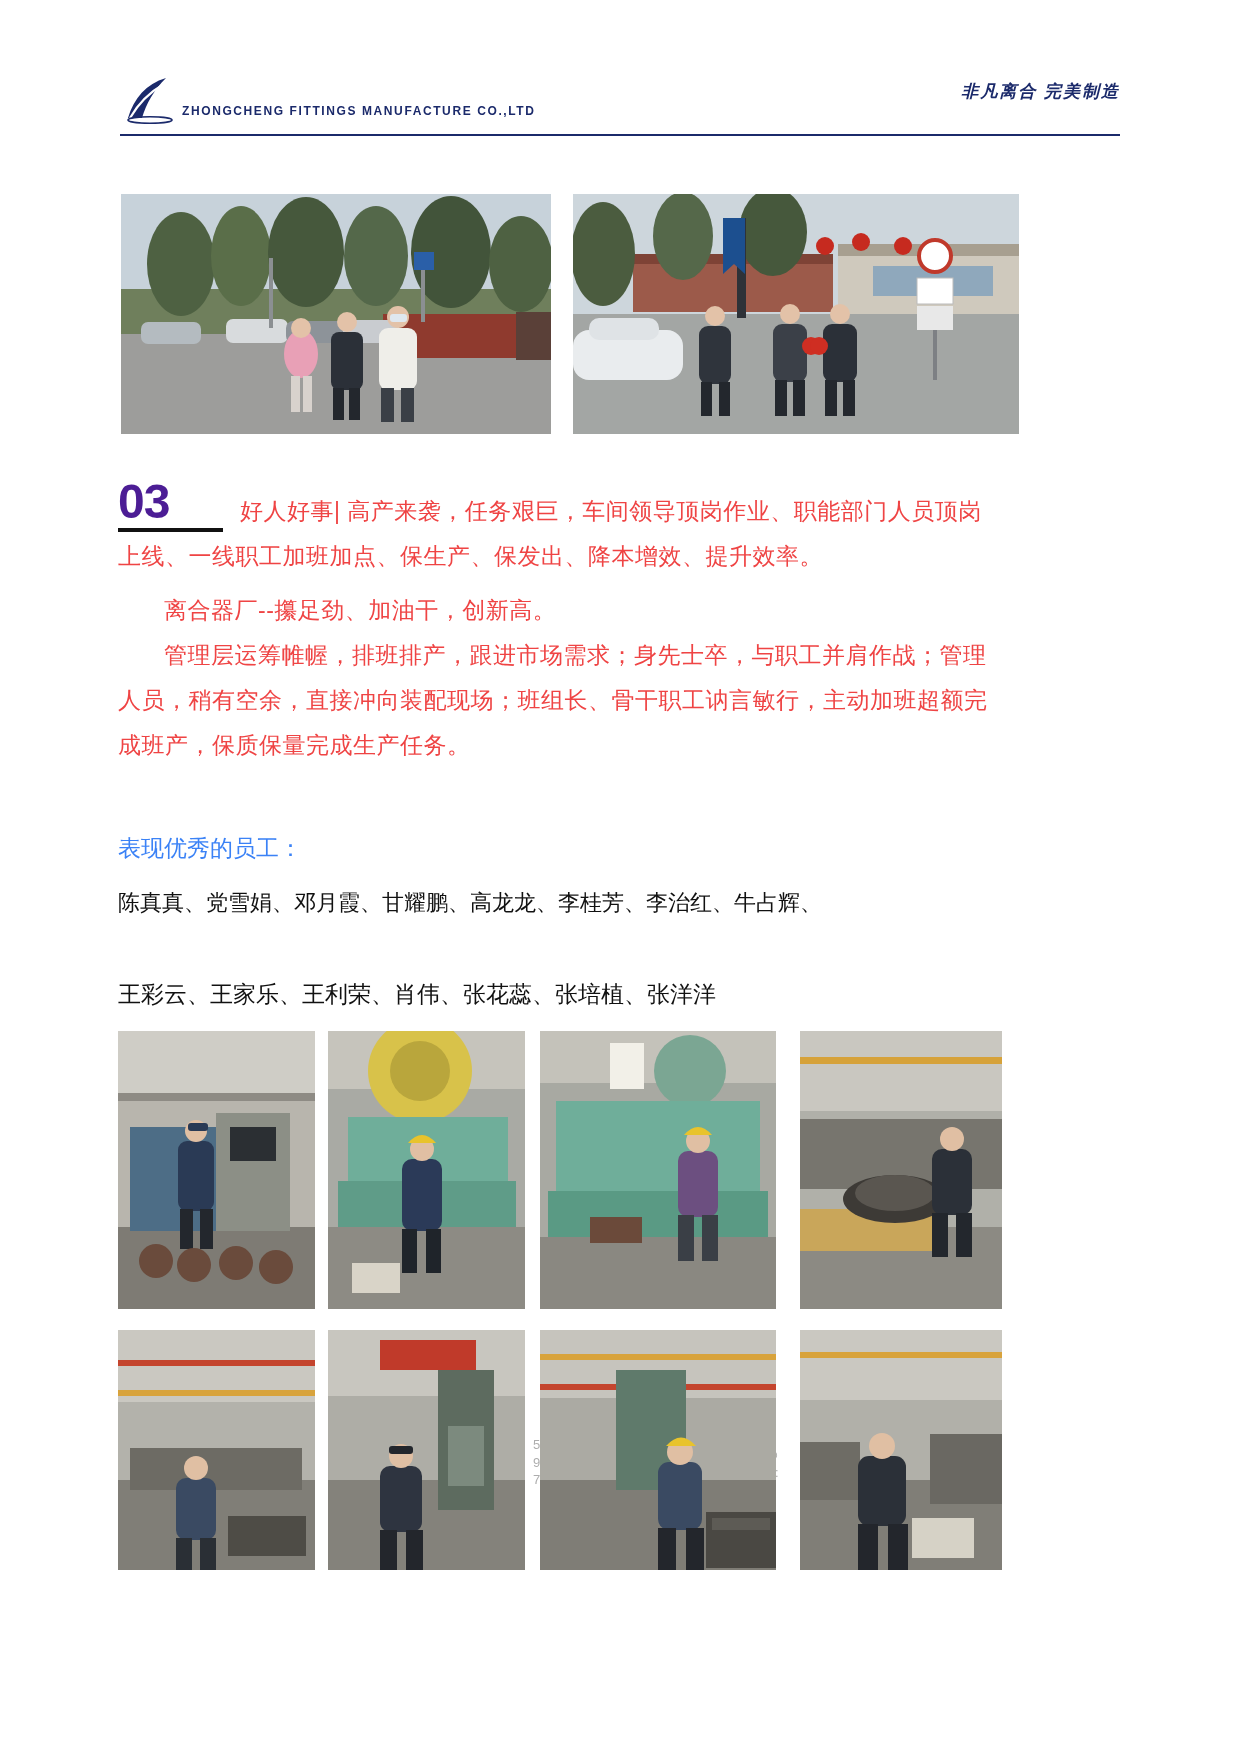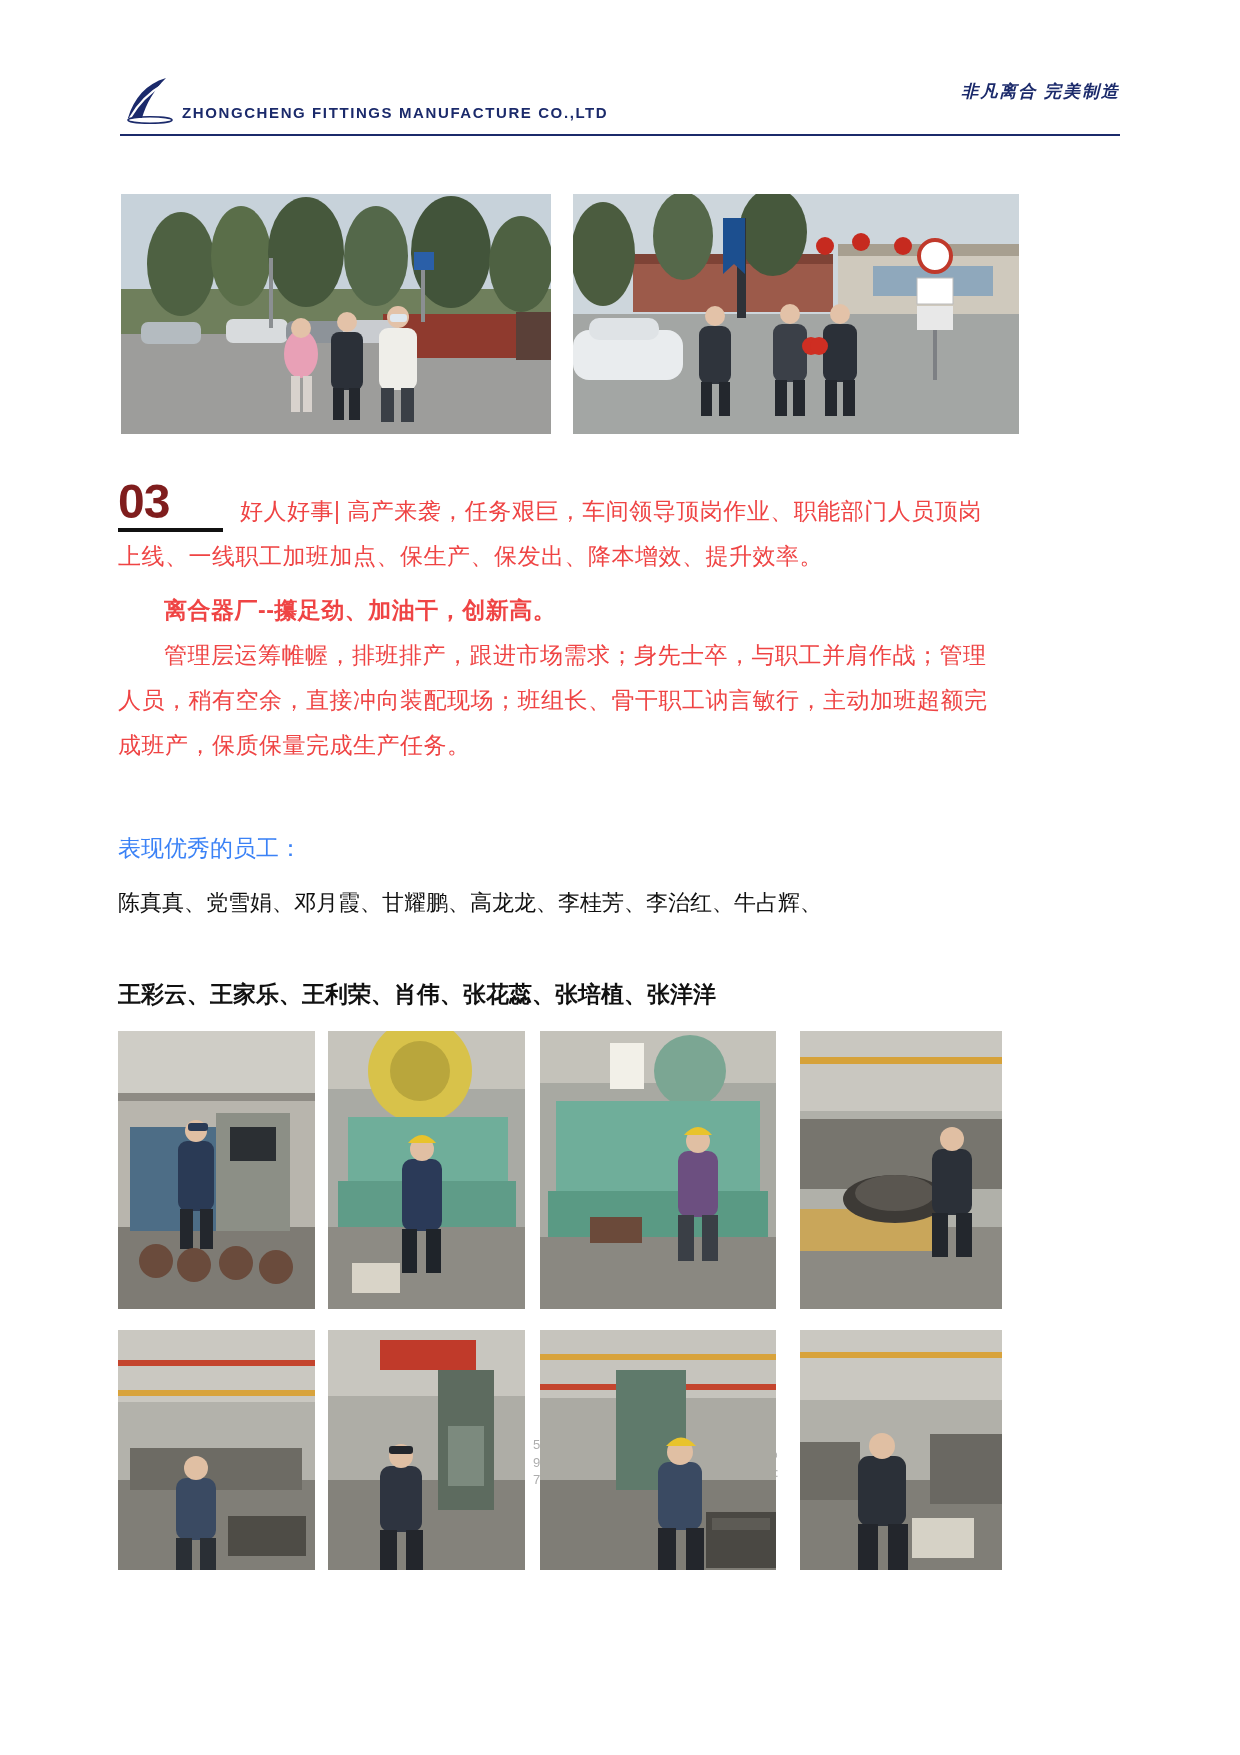--- a/index.html
+++ b/index.html
@@ -47,21 +47,21 @@
     font-size: 24px;
     font-weight: bold;
     letter-spacing: 1px;
     color: #1b2a6b;
     white-space: nowrap;
   }
   .logo-text-en {
     position: absolute;
     left: 62px;
     top: 36px;
-    font-size: 15px;
+    font-size: 12px;
     font-weight: bold;
     letter-spacing: 1.6px;
     color: #1b2a6b;
     white-space: nowrap;
   }
   .slogan {
     position: absolute;
     right: 0;
     top: 12px;
     font-size: 17px;
@@ -87,21 +87,21 @@
   .num-block {
     position: absolute;
     left: 118px;
     top: 478px;
   }
   .num-03 {
     font-size: 48px;
     font-weight: bold;
     line-height: 48px;
     letter-spacing: -1px;
-    color: #7f1d1d;
+    color: #4c1d95;
   }
   .num-underline {
     width: 105px;
     height: 4px;
     background: #111;
     margin-top: 2px;
   }
 
   
   .para {
@@ -109,21 +109,21 @@
     width: 884px;
     left: 118px;
     font-size: 23px;
     line-height: 45px;
     color: #ef4444;
     letter-spacing: 0.5px;
   }
   .p1 { top: 489px; text-indent: 122px; }
   .p2 { top: 588px; text-indent: 46px; }
   .p3 { top: 633px; text-indent: 46px; }
-  .b { font-weight: bold; }
+  .b { font-weight: normal; }
 
   .staff-title {
     position: absolute;
     left: 118px;
     top: 826px;
     font-size: 23px;
     line-height: 45px;
     color: #3b82f6;
   }
   .staff-list {

